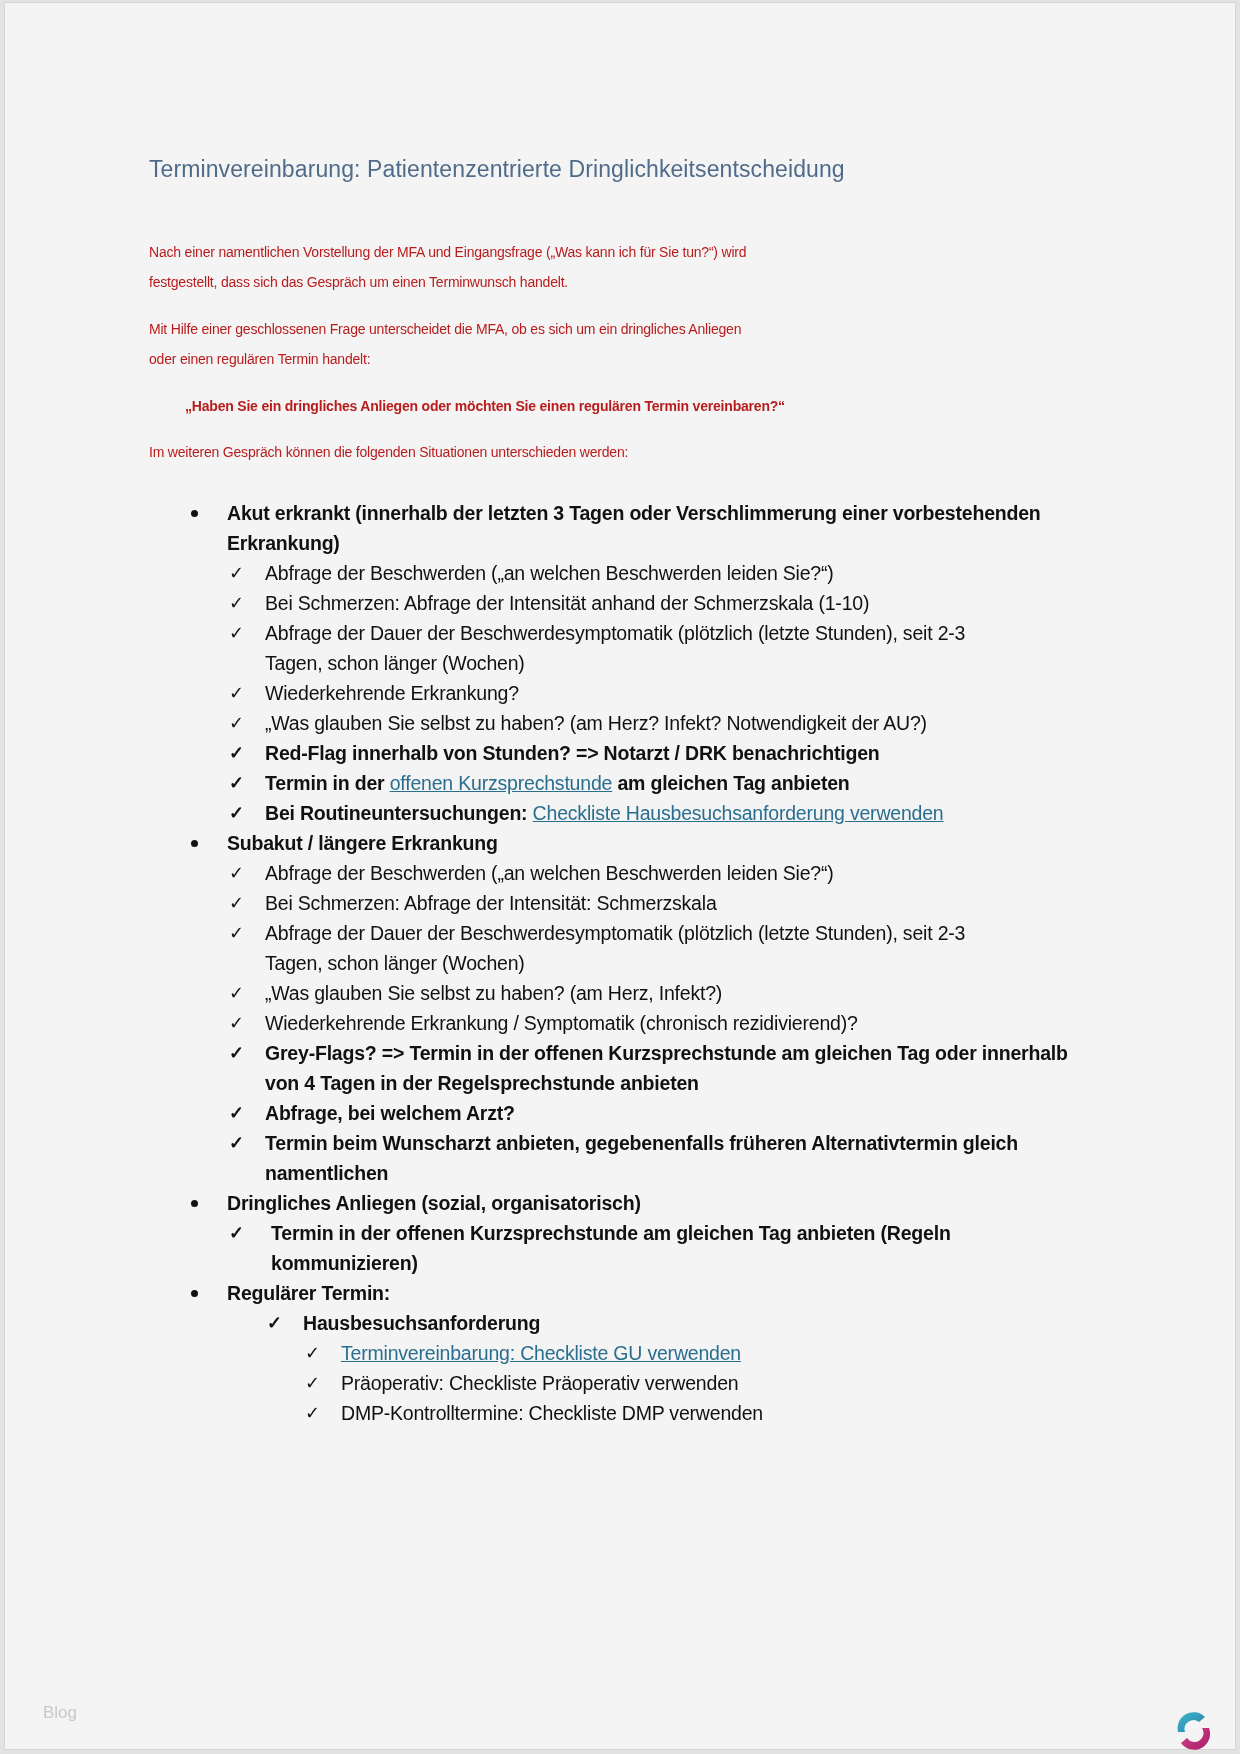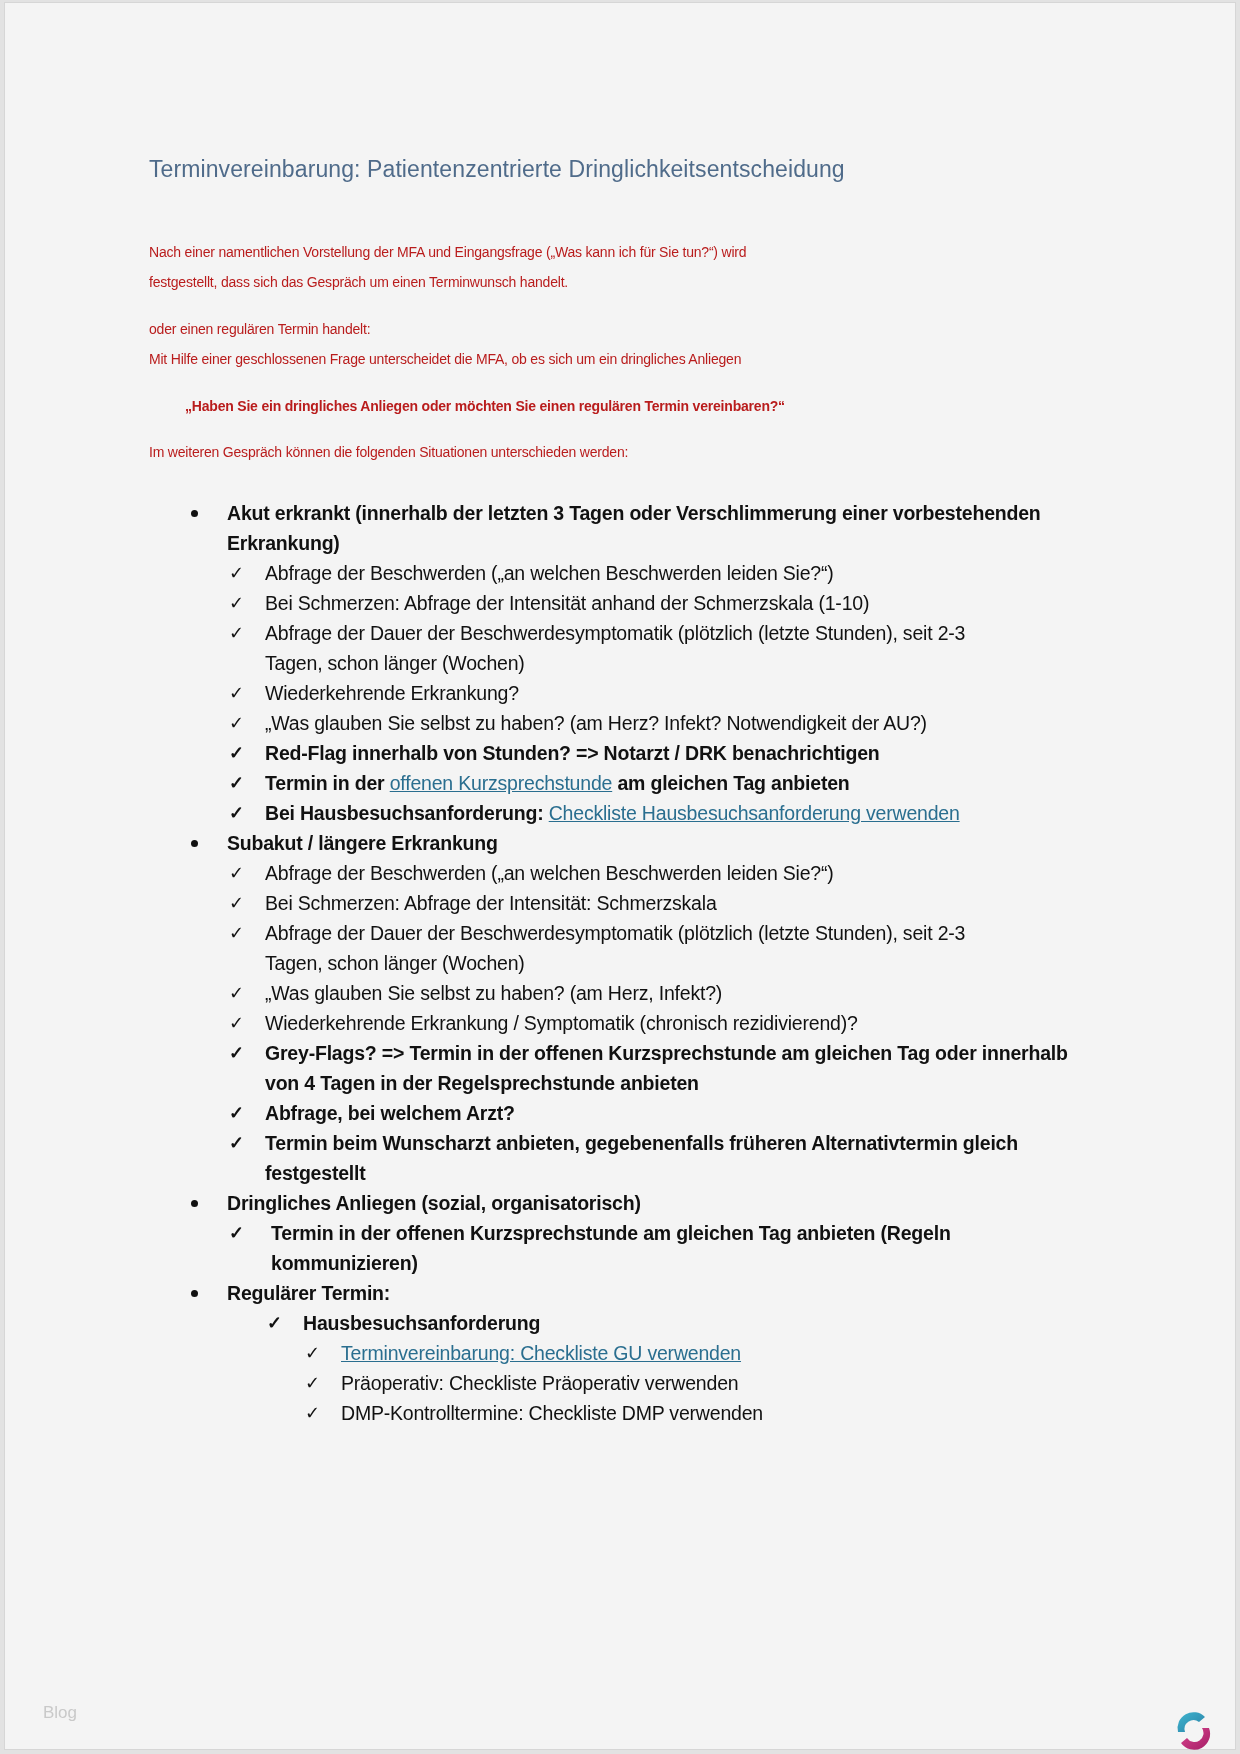--- a/index.html
+++ b/index.html
@@ -47,22 +47,22 @@
 <div class="page">
 
   <div class="title">Terminvereinbarung: Patientenzentrierte Dringlichkeitsentscheidung</div>
 
   <div class="para" style="top:234px">
     <div>Nach einer namentlichen Vorstellung der MFA und Eingangsfrage („Was kann ich für Sie tun?“) wird</div>
     <div>festgestellt, dass sich das Gespräch um einen Terminwunsch handelt.</div>
   </div>
 
   <div class="para" style="top:311px">
+    <div>Mit Hilfe einer geschlossenen Frage unterscheidet die MFA, ob es sich um ein dringliches Anliegen</div>
     <div>oder einen regulären Termin handelt:</div>
-    <div>Mit Hilfe einer geschlossenen Frage unterscheidet die MFA, ob es sich um ein dringliches Anliegen</div>
   </div>
 
   <div class="para quote" style="top:388px">„Haben Sie ein dringliches Anliegen oder möchten Sie einen regulären Termin vereinbaren?“</div>
 
   <div class="para" style="top:434px">Im weiteren Gespräch können die folgenden Situationen unterschieden werden:</div>
 
   <div class="row bold" style="left:186px;top:495px;">
     <span class="bullet-dot" style="left:0"></span>
     <span class="txt" style="left:36px">Akut erkrankt (innerhalb der letzten 3 Tagen oder Verschlimmerung einer vorbestehenden</span>
   </div>
@@ -99,21 +99,21 @@
   </div>
   <div class="row bold" style="left:224px;top:765px;">
     <span class="mk check">✓</span>
     <span class="txt" style="left:36px">
       <span>Termin in der </span><a class="link" href="#">offenen Kurzsprechstunde</a><span> am gleichen Tag anbieten</span>
     </span>
   </div>
   <div class="row bold" style="left:224px;top:795px;">
     <span class="mk check">✓</span>
     <span class="txt" style="left:36px">
-      <span>Bei Hausbesuchsanforderung: </span><a class="link" href="#">Checkliste Hausbesuchsanforderung verwenden</a>
+      <span>Bei Routineuntersuchungen: </span><a class="link" href="#">Checkliste Hausbesuchsanforderung verwenden</a>
     </span>
   </div>
 
   <div class="row bold" style="left:186px;top:825px;">
     <span class="bullet-dot" style="left:0"></span>
     <span class="txt" style="left:36px">Subakut / längere Erkrankung</span>
   </div>
   <div class="row" style="left:224px;top:855px;">
     <span class="mk check">✓</span>
     <span class="txt" style="left:36px">Abfrage der Beschwerden („an welchen Beschwerden leiden Sie?“)</span>
@@ -146,21 +146,21 @@
   </div>
   <div class="row bold" style="left:224px;top:1095px;">
     <span class="mk check">✓</span>
     <span class="txt" style="left:36px">Abfrage, bei welchem Arzt?</span>
   </div>
   <div class="row bold" style="left:224px;top:1125px;">
     <span class="mk check">✓</span>
     <span class="txt" style="left:36px">Termin beim Wunscharzt anbieten, gegebenenfalls früheren Alternativtermin gleich</span>
   </div>
   <div class="row bold" style="left:224px;top:1155px;">
-    <span class="txt" style="left:36px">festgestellt</span>
+    <span class="txt" style="left:36px">namentlichen</span>
   </div>
 
   <div class="row bold" style="left:186px;top:1185px;">
     <span class="bullet-dot" style="left:0"></span>
     <span class="txt" style="left:36px">Dringliches Anliegen (sozial, organisatorisch)</span>
   </div>
   <div class="row bold" style="left:224px;top:1215px;">
     <span class="mk check">✓</span>
     <span class="txt" style="left:42px">Termin in der offenen Kurzsprechstunde am gleichen Tag anbieten (Regeln</span>
   </div>

